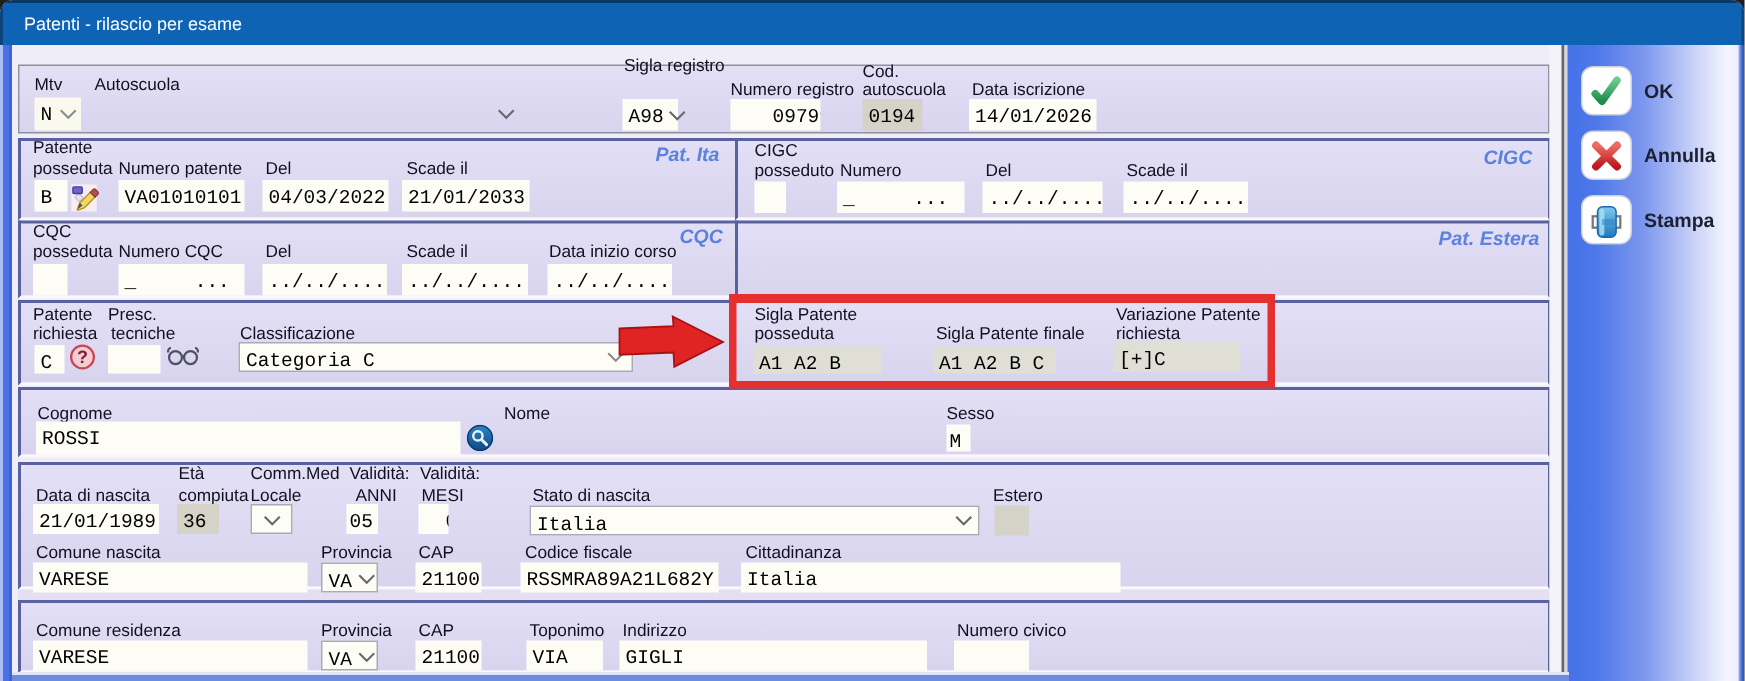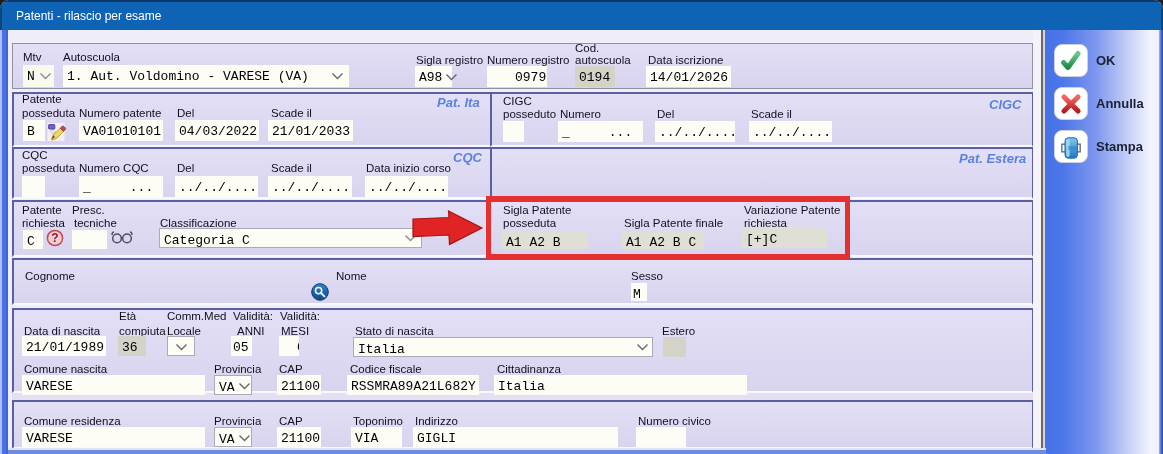--- a/index.html
+++ b/index.html
@@ -36,22 +36,21 @@
   <div class="grp" style="left:12px;top:147px;width:478px;height:52px;border-right:0;"></div>
   <div class="grp" style="left:490px;top:147px;width:543px;height:52px;border-right-width:1px;"></div>
   <div class="grp" style="left:12px;top:200px;width:1021px;height:57px;border-right-width:1px;"></div>
   <div class="grp" style="left:12px;top:258px;width:1021px;height:47px;border-right-width:1px;"></div>
   <div class="grp" style="left:12px;top:308px;width:1021px;height:85px;border-right-width:1px;"></div>
   <div class="grp" style="left:12px;top:400px;width:1021px;height:49px;border-right-width:1px;"></div>
 
   <div class="lbl" style="left:23px;top:53px;">Mtv</div>
   <div class="fld" style="left:23px;top:65px;width:31px;height:22px;background:#faf9ee;">N</div>
   <div class="lbl" style="left:63px;top:53px;">Autoscuola</div>
-  <div class="fld" style="left:63px;top:65px;width:286px;height:22px;">1. Aut. Voldomino - VARESE (VA)</div>
-  <div class="lbl" style="left:416px;top:56px;text-align:right;">Sigla registro</div>
+  <div class="lbl" style="left:416px;top:40px;text-align:right;">Sigla registro</div>
   <div class="fld" style="left:415px;top:66px;width:37px;height:21px;">A98</div>
   <div class="lbl" style="left:487px;top:56px;">Numero registro</div>
   <div class="fld" style="left:487px;top:66px;width:60px;height:21px;padding-left:28px;">09799</div>
   <div class="lbl" style="left:575px;top:44px;">Cod.</div>
   <div class="lbl" style="left:575px;top:56px;">autoscuola</div>
   <div class="fld dis" style="left:575px;top:66px;width:40px;height:21px;">0194</div>
   <div class="lbl" style="left:648px;top:56px;">Data iscrizione</div>
   <div class="fld" style="left:646px;top:66px;width:85px;height:21px;">14/01/2026</div>
 
   <div class="lbl" style="left:22px;top:95px;">Patente</div>
@@ -106,20 +105,21 @@
   <div class="fld" style="left:502px;top:231px;width:86px;height:18px;background:#dfdfd5;">A1 A2 B</div>
   <div class="lbl" style="left:624px;top:219px;">Sigla Patente finale</div>
   <div class="fld" style="left:622px;top:231px;width:82px;height:18px;background:#dfdfd5;">A1 A2 B C</div>
   <div class="lbl" style="left:744px;top:206px;">Variazione Patente</div>
   <div class="lbl" style="left:744px;top:219px;">richiesta</div>
   <div class="fld" style="left:742px;top:228px;width:85px;height:20px;background:#dfdfd5;">[+]C</div>
 
   <div style="position:absolute;left:12px;top:393px;width:1021px;height:7px;background:#e4e0f2;"></div>
 
   <div class="lbl" style="left:25px;top:272px;">Cognome</div>
+  <div class="fld" style="left:24px;top:281px;width:283px;height:22px;">ROSSI</div>
   <div class="lbl" style="left:336px;top:272px;">Nome</div>
   <div class="lbl" style="left:631px;top:272px;">Sesso</div>
   <div class="fld" style="left:631px;top:283px;width:16px;height:18px;padding-left:2px;">M</div>
 
   <div class="lbl" style="left:24px;top:327px;">Data di nascita</div>
   <div class="fld" style="left:22px;top:336px;width:84px;height:20px;">21/01/1989</div>
   <div class="lbl" style="left:119px;top:312px;">Età</div>
   <div class="lbl" style="left:119px;top:327px;">compiuta</div>
   <div class="fld dis" style="left:118px;top:336px;width:28px;height:20px;">36</div>
   <div class="lbl" style="left:167px;top:312px;">Comm.Med</div>

